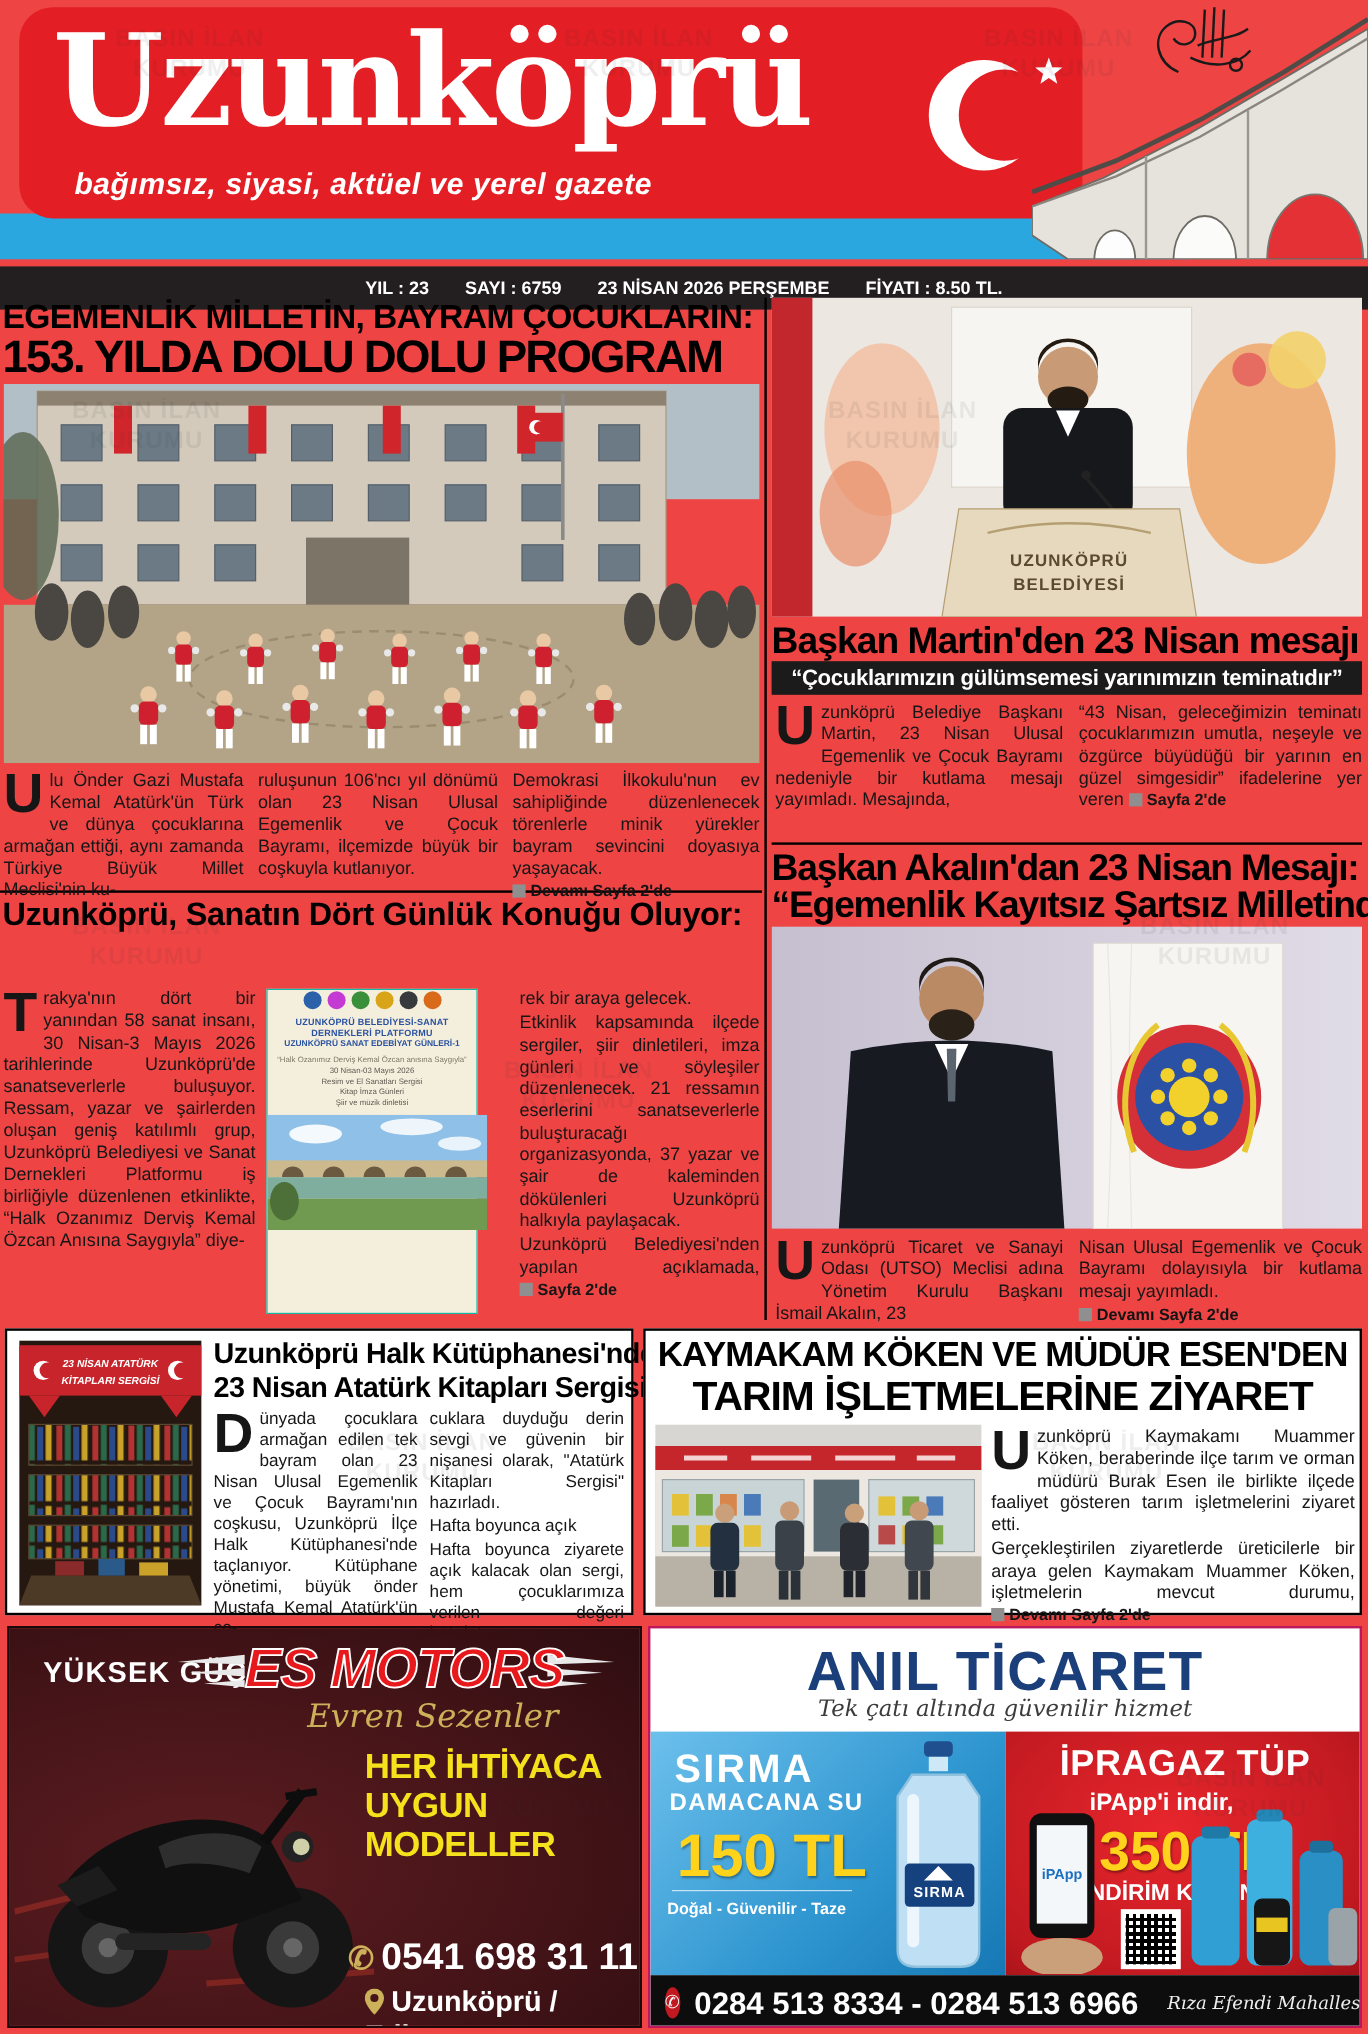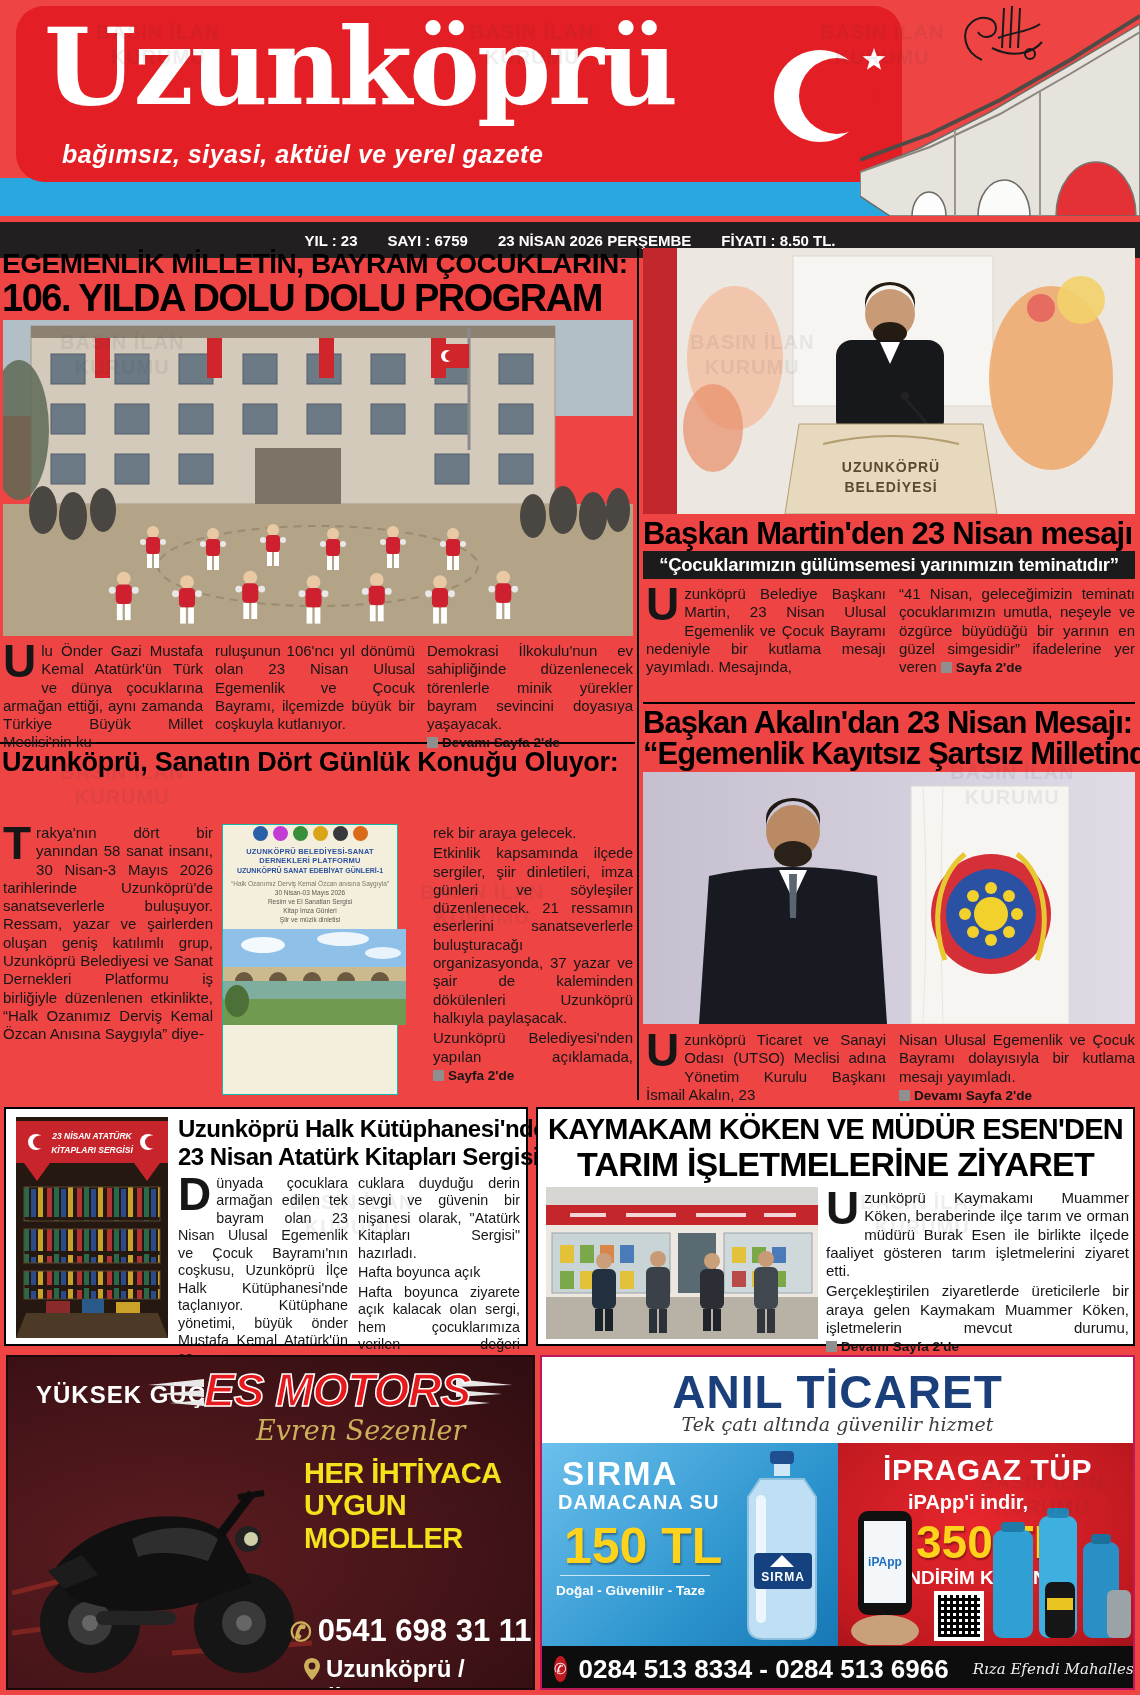--- a/index.html
+++ b/index.html
@@ -116,21 +116,21 @@
     <span>SAYI : 6759</span>
     <span>23 NİSAN 2026 PERŞEMBE</span>
     <span>FİYATI : 8.50 TL.</span>
   </div>
 
   <div class="vrule" style="left:637px;top:248px;height:852px"></div>
   <div class="hrule" style="left:0;top:742px;width:635px"></div>
   <div class="hrule" style="left:643px;top:702px;width:492px"></div>
 
   <div class="abs kick" style="left:2px;top:248px;font-size:28px;letter-spacing:-.5px">EGEMENLİK MİLLETİN, BAYRAM ÇOCUKLARIN:</div>
-  <div class="abs head" style="left:2px;top:277px;font-size:38px;letter-spacing:-1.5px">106. YILDA DOLU DOLU PROGRAM</div>
+  <div class="abs head" style="left:2px;top:277px;font-size:38px;letter-spacing:-1.5px">153. YILDA DOLU DOLU PROGRAM</div>
 
   <svg class="abs" style="left:3px;top:320px" width="630" height="316" viewBox="0 0 630 316">
     <rect width="630" height="96" fill="#b3bfc7"></rect>
     <rect x="28" y="6" width="524" height="178" fill="#d3cabb" stroke="#a59884"></rect>
     <rect x="28" y="6" width="524" height="12" fill="#8d8272"></rect>
     <g fill="#6b7a85" stroke="#545f6a">
       <rect x="48" y="34" width="34" height="30"></rect>
         <rect x="112" y="34" width="34" height="30"></rect>
         <rect x="176" y="34" width="34" height="30"></rect>
         <rect x="240" y="34" width="34" height="30"></rect>
@@ -271,21 +271,21 @@
       <circle cx="262" cy="148" r="4" fill="#222"></circle>
     <polygon points="156,176 340,176 354,266 142,266" fill="#e6d9bd" stroke="#b49e72"></polygon>
     <path d="M180,196 q68,-16 136,0" fill="none" stroke="#b49e72" stroke-width="2"></path>
     <text x="248" y="224" text-anchor="middle" font-size="14" font-weight="bold" fill="#5b4a2f" letter-spacing="1">UZUNKÖPRÜ</text>
     <text x="248" y="244" text-anchor="middle" font-size="14" font-weight="bold" fill="#5b4a2f" letter-spacing="1">BELEDİYESİ</text>
   </svg>
   <div class="abs head" style="left:643px;top:516px;font-size:31px;letter-spacing:-.8px">Başkan Martin'den 23 Nisan mesajı</div>
   <div id="martin-quote">“Çocuklarımızın gülümsemesi yarınımızın teminatıdır”</div>
   <div class="abs bt dc" style="left:646px;top:585px;width:240px">Uzunköprü Belediye Başkanı Martin, 23 Nisan Ulusal Egemenlik ve Çocuk Bayramı nedeniyle bir kutlama mesajı yayımladı. Mesajında,</div>
   <div class="abs bt" style="left:899px;top:585px;width:236px">
-    <span>“41 Nisan, geleceğimizin teminatı çocuklarımızın umutla, neşeyle ve özgürce büyüdüğü bir yarının en güzel simgesidir” ifadelerine yer veren</span>
+    <span>“43 Nisan, geleceğimizin teminatı çocuklarımızın umutla, neşeyle ve özgürce büyüdüğü bir yarının en güzel simgesidir” ifadelerine yer veren</span>
     <span class="cont"><span class="sq"></span><span>Sayfa 2'de</span></span>
   </div>
 
   <div class="abs head" style="left:643px;top:705px;font-size:31px;letter-spacing:-1px">Başkan Akalın'dan 23 Nisan Mesajı:</div>
   <div class="abs head" style="left:643px;top:736px;font-size:31px;letter-spacing:-1px">“Egemenlik Kayıtsız Şartsız Milletindir”</div>
   <svg class="abs" style="left:643px;top:772px" width="492" height="252" viewBox="0 0 492 252">
     <defs>
         <linearGradient id="akbg" x1="0" y1="0" x2="1" y2="0">
           <stop offset="0" stop-color="#c6bfd0"></stop>
           <stop offset="1" stop-color="#e0dce6"></stop>

